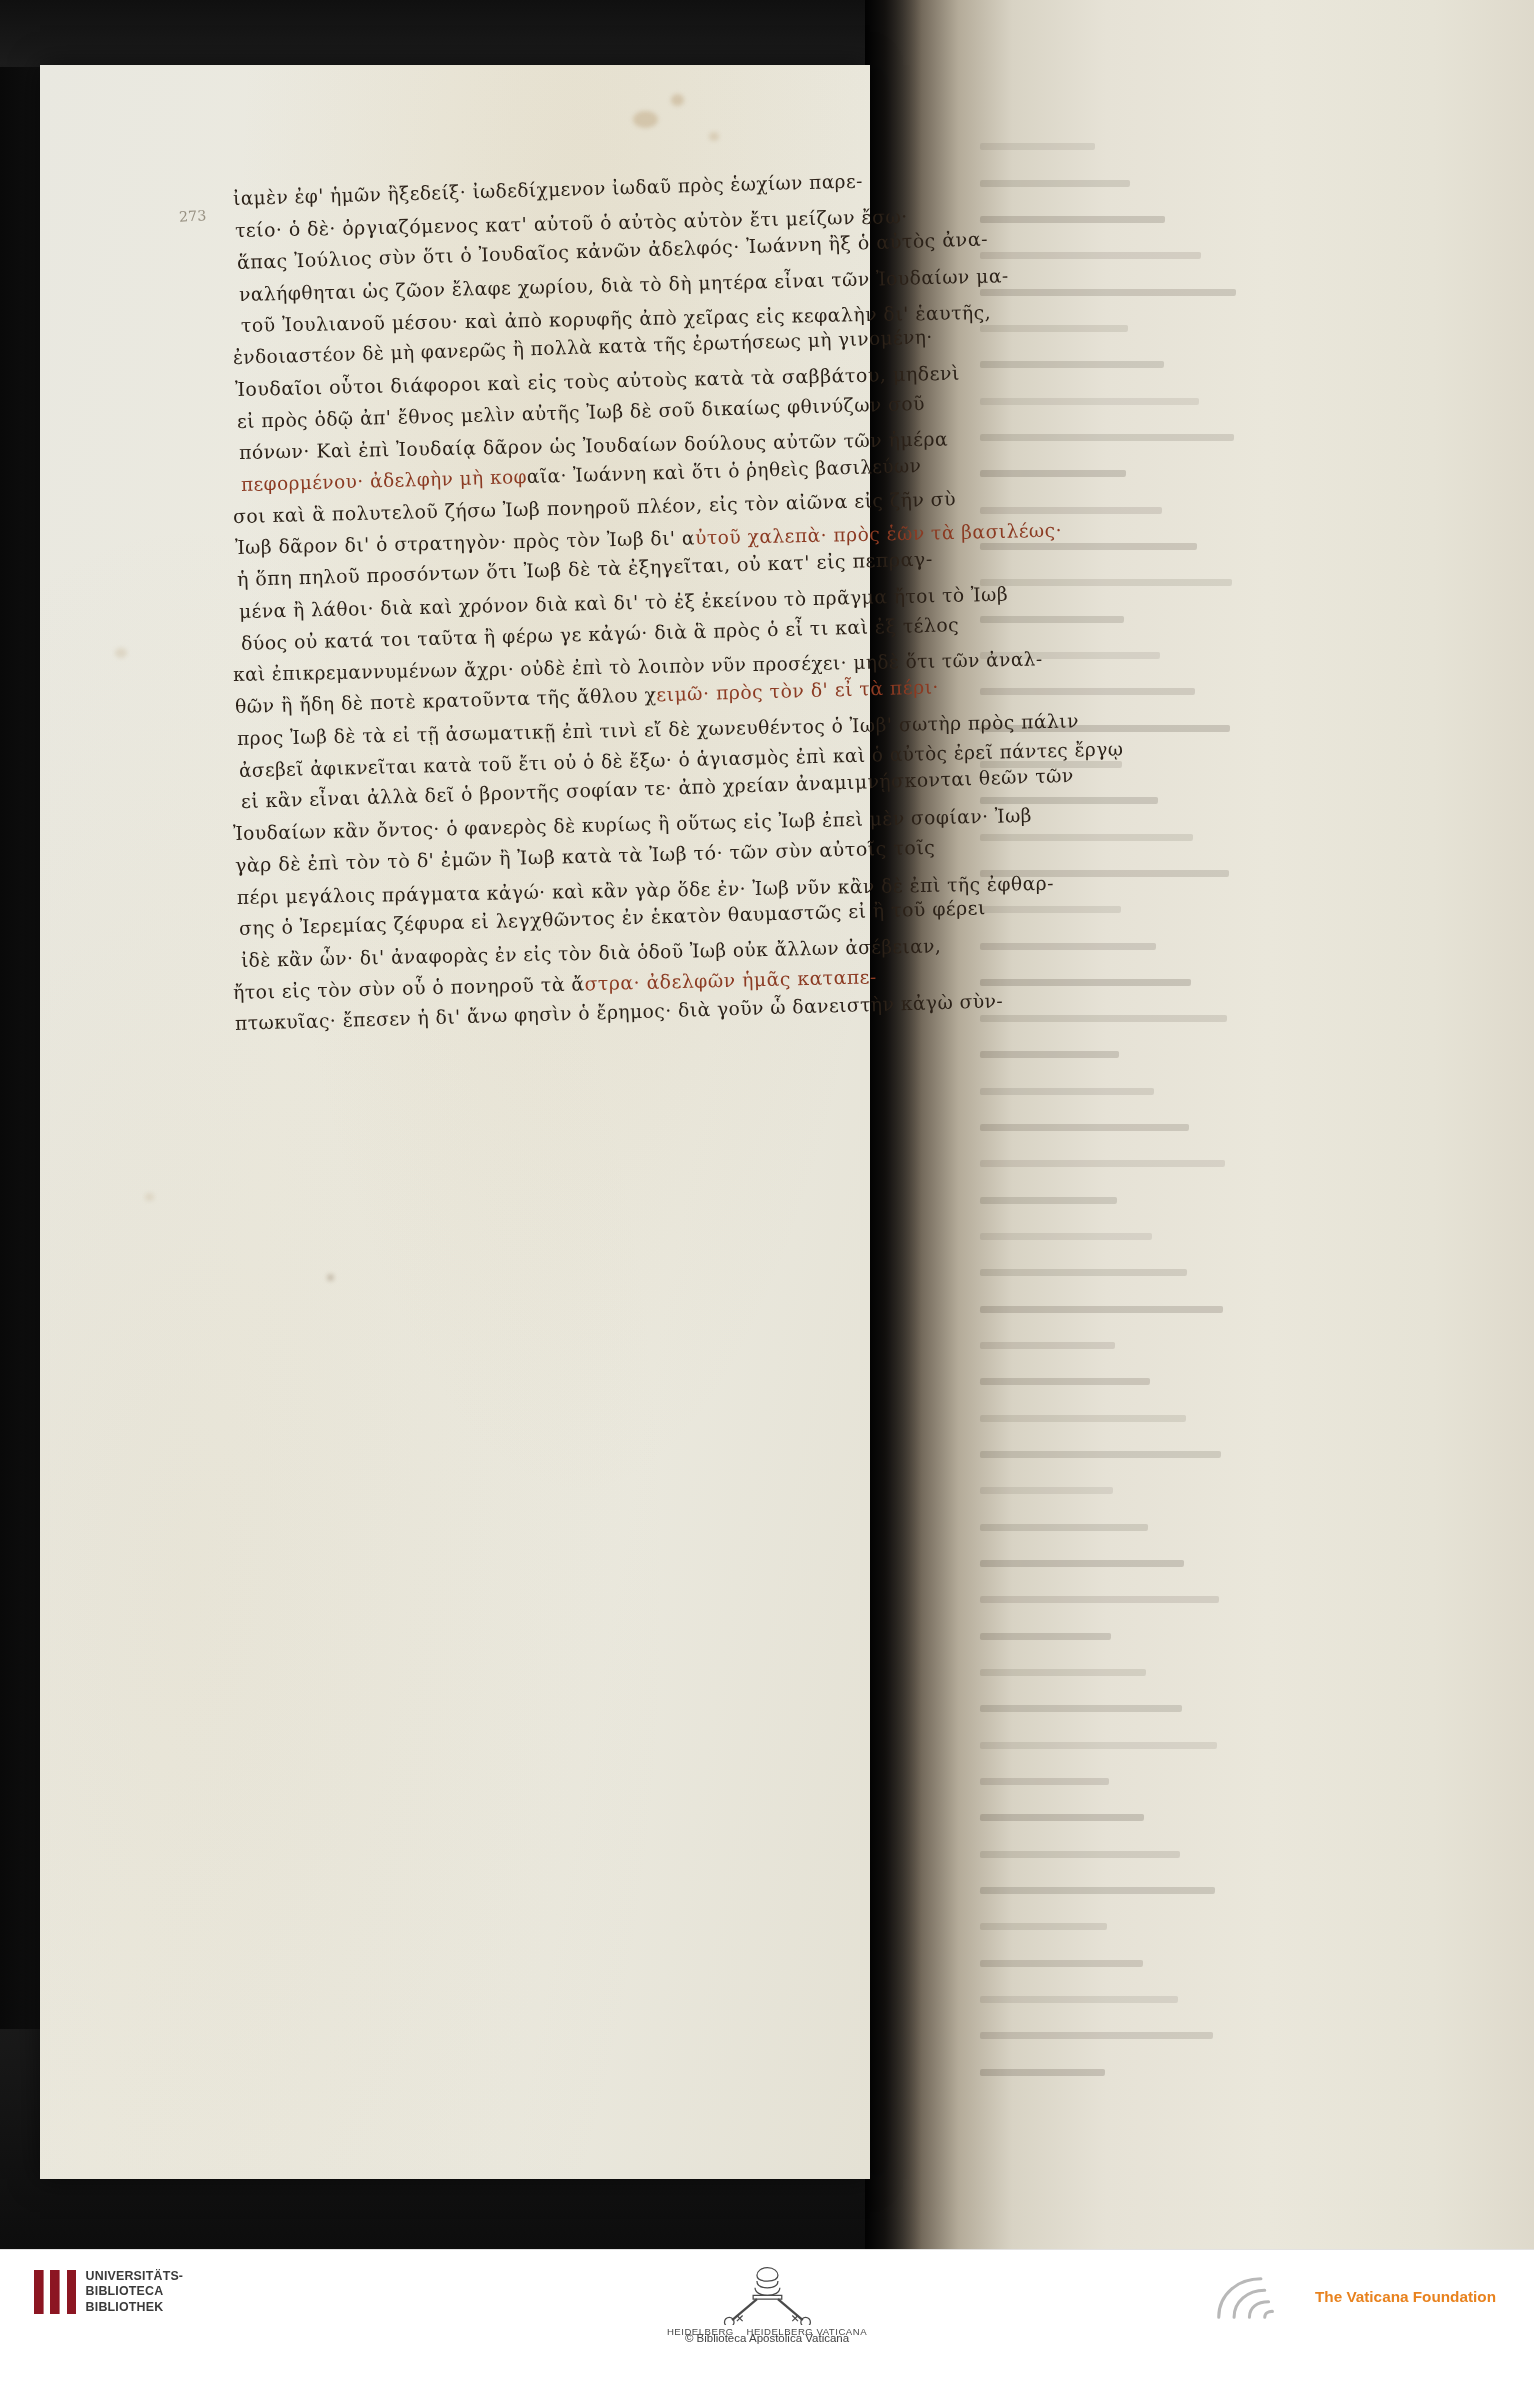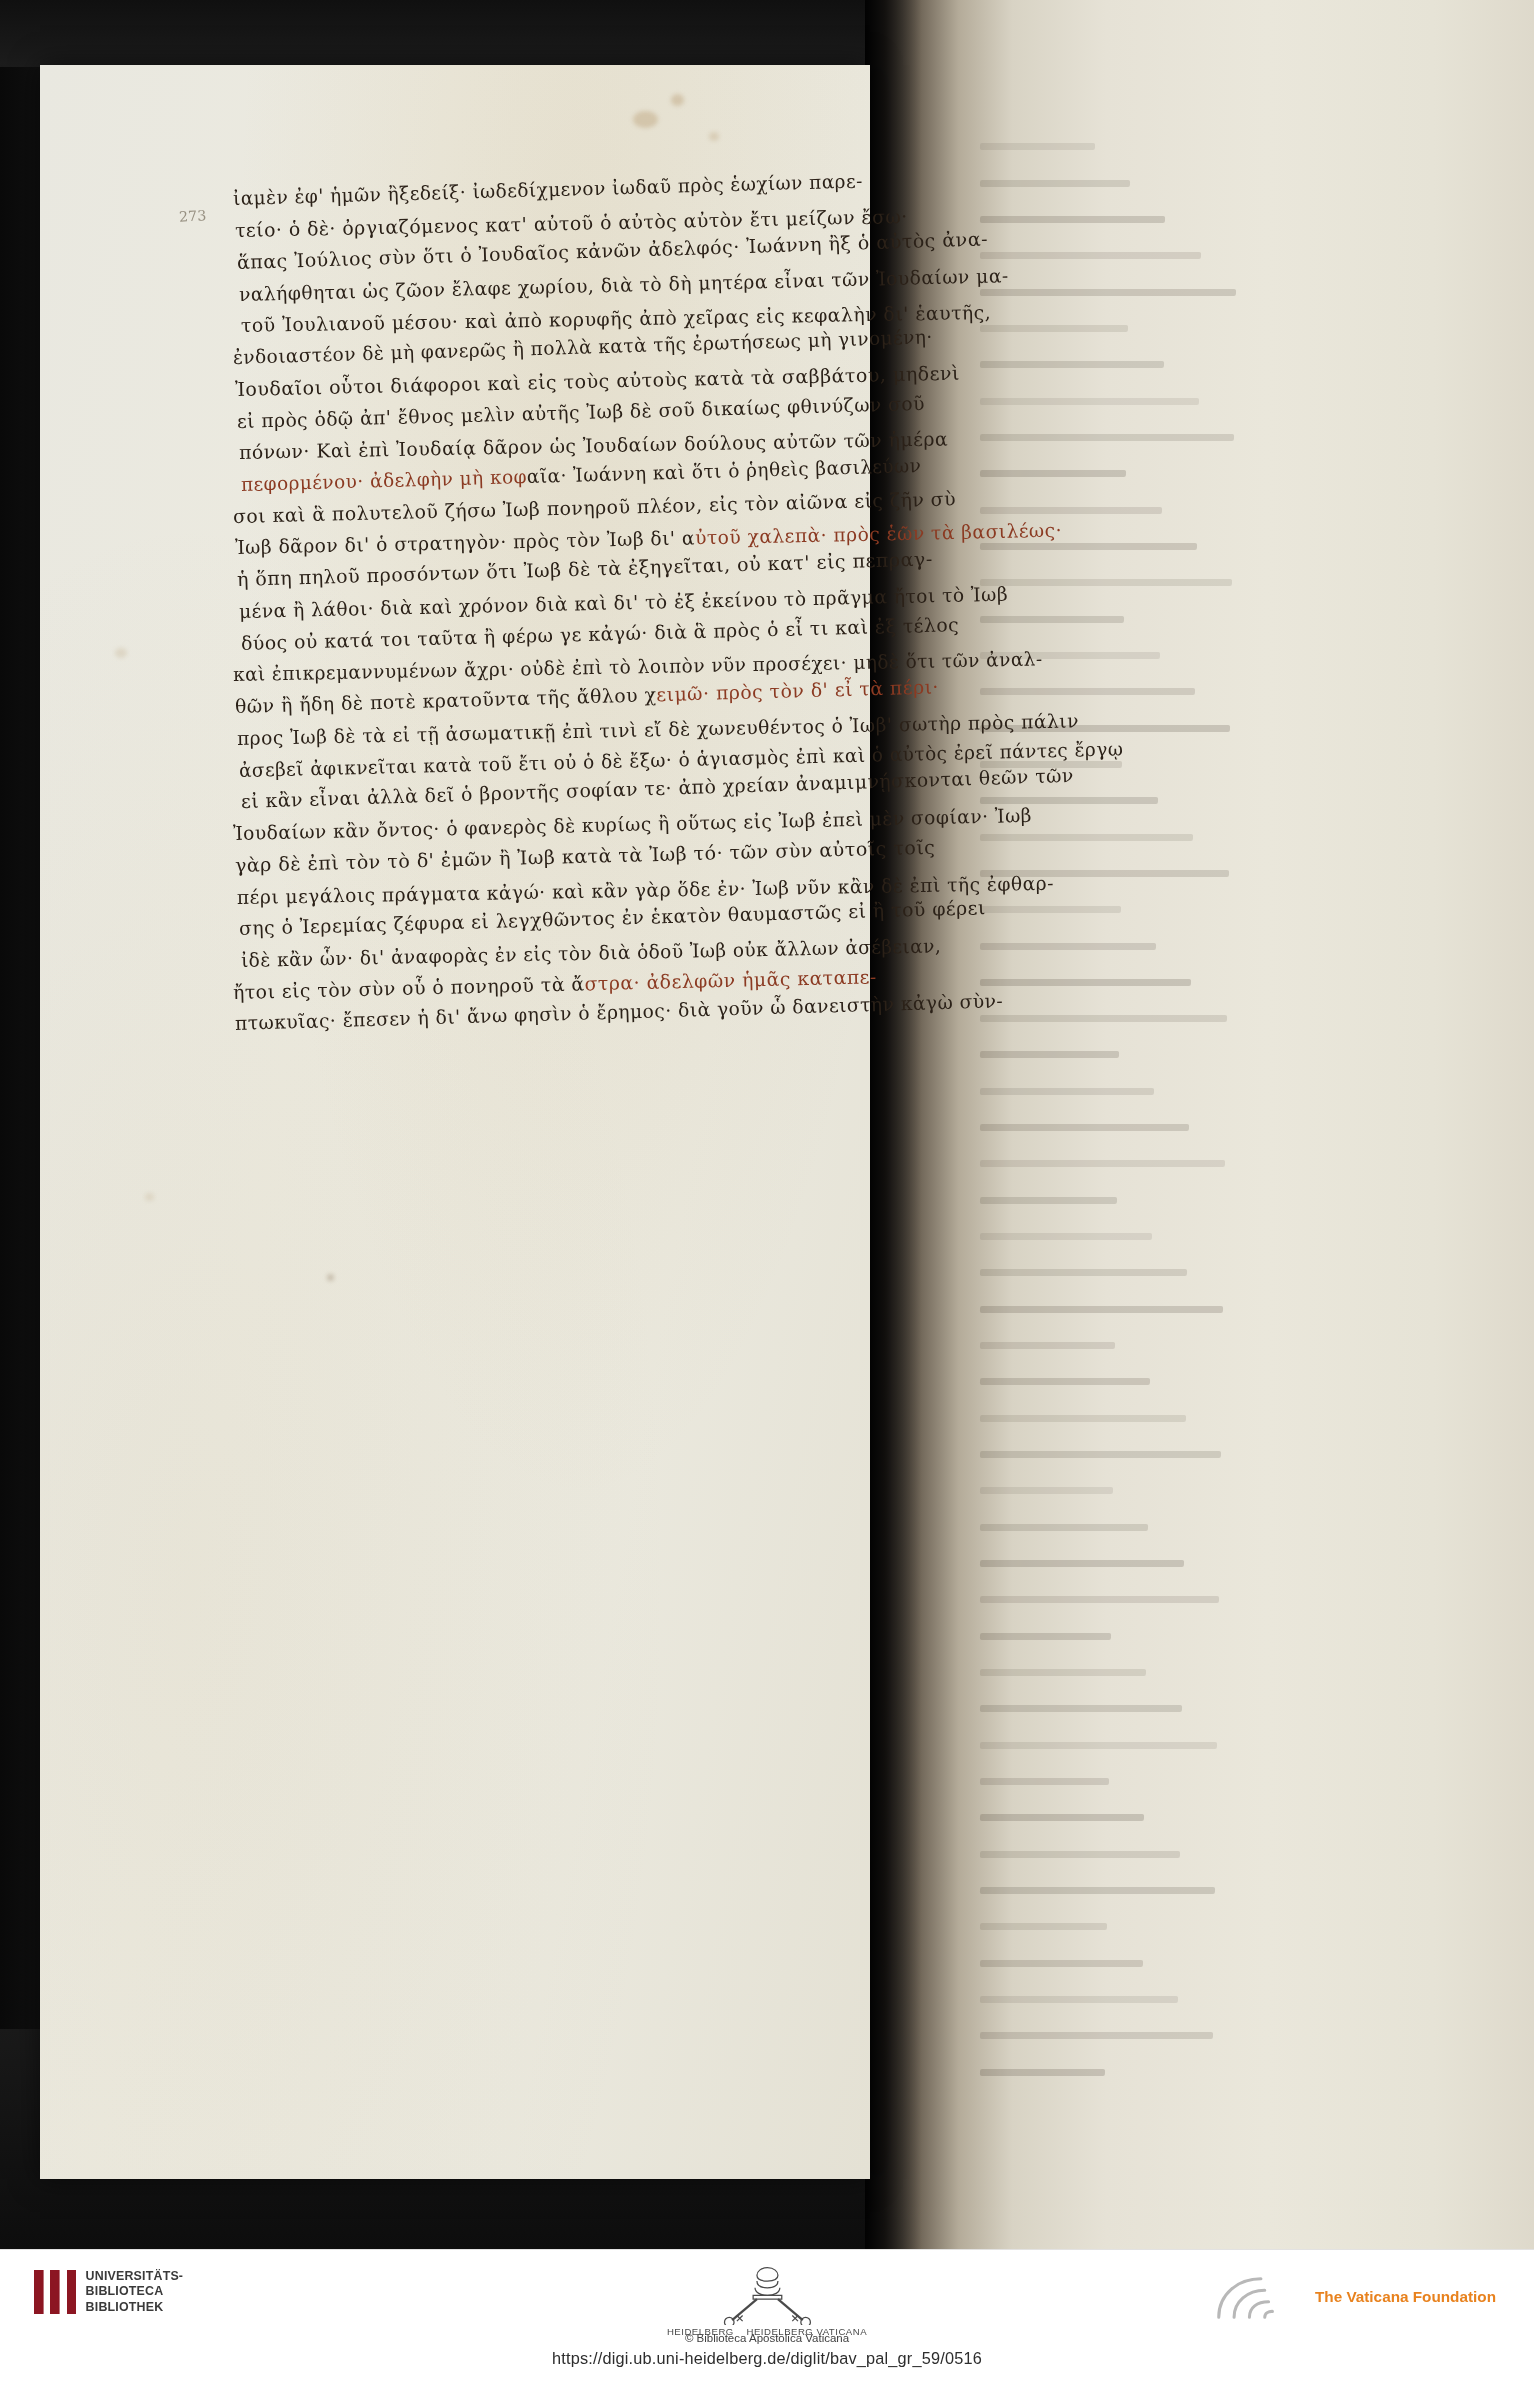--- a/index.html
+++ b/index.html
@@ -370,17 +370,16 @@
               <path d="M38 46 C38 36 46 30 58 30"></path>
               <path d="M54 46 C54 42 58 40 62 40"></path>
             </g>
           </svg>
         </div>
         <div class="polonsky-text">The Vaticana Foundation</div>
       </div>
 
     </div>
 
-    <div id="permalink">https://digi.ub.uni-heidelberg.de/diglit/bav_pal_gr_59/0516</div>
   </div>
 
 </div>
 
 
 </body></html>

